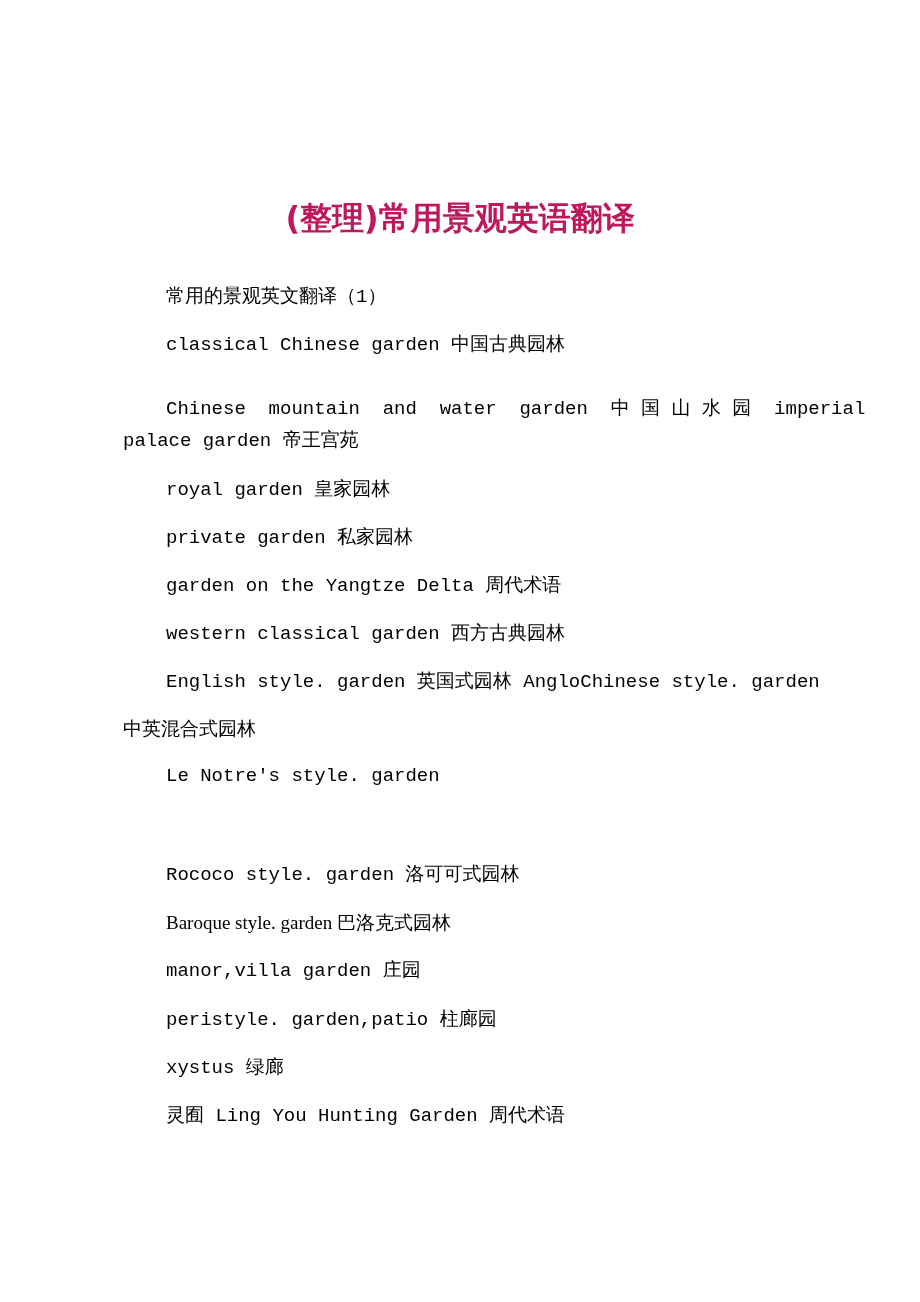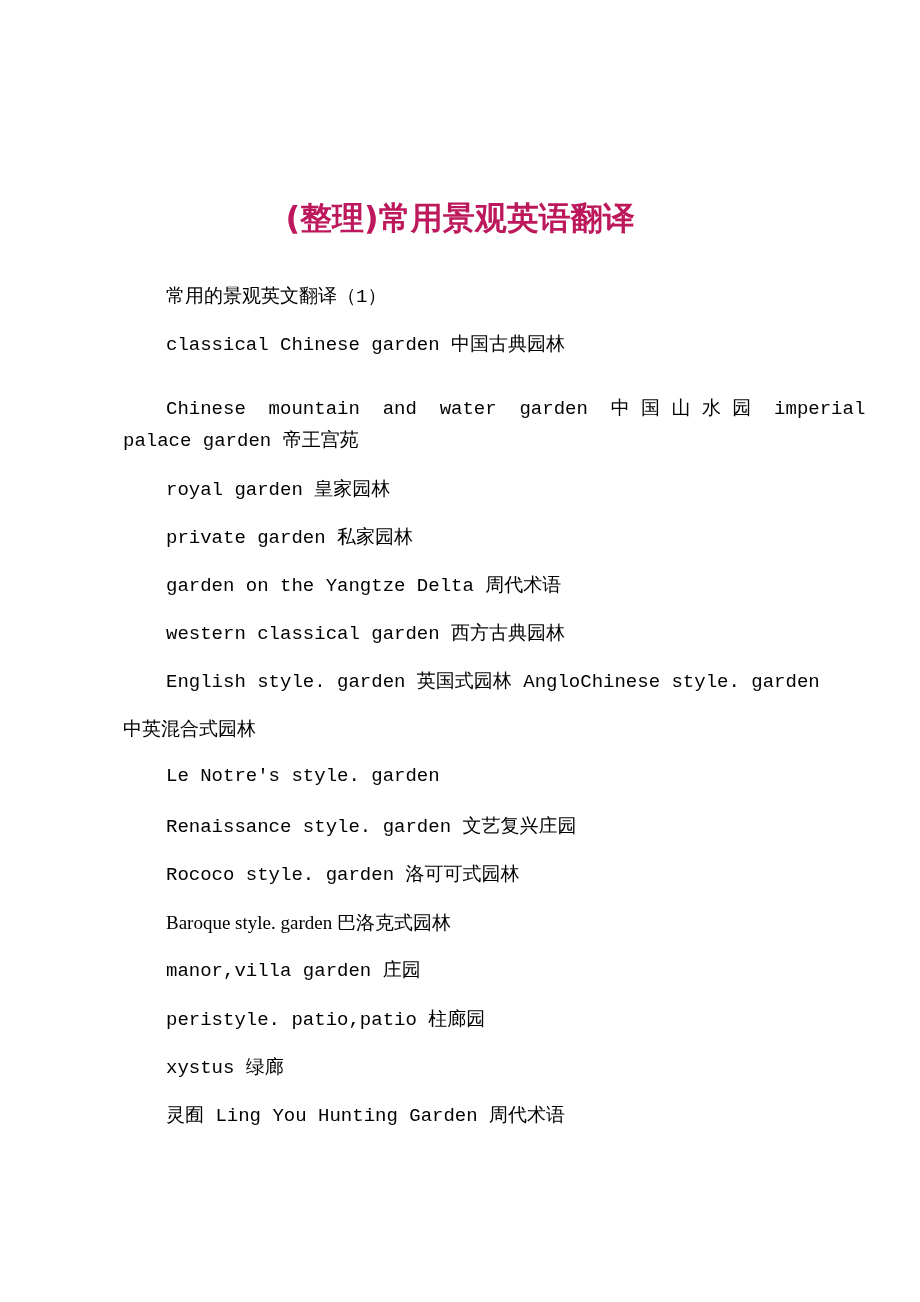--- a/index.html
+++ b/index.html
@@ -63,20 +63,19 @@
   <div class="line" style="top:333px;">classical Chinese garden 中国古典园林</div>
   <div class="line justify" style="top:381px;margin-top:16px;">Chinese  mountain  and  water  garden  中 国 山 水 园  imperial</div>
   <div class="line wrap" style="top:429px;">palace garden 帝王宫苑</div>
   <div class="line" style="top:478px;">royal garden 皇家园林</div>
   <div class="line" style="top:526px;">private garden 私家园林</div>
   <div class="line" style="top:574px;">garden on the Yangtze Delta 周代术语</div>
   <div class="line" style="top:622px;">western classical garden 西方古典园林</div>
   <div class="line justify" style="top:670px;">English style. garden 英国式园林 AngloChinese style. garden</div>
   <div class="line wrap" style="top:718px;">中英混合式园林</div>
   <div class="line" style="top:748px;margin-top:16px;">Le Notre's style. garden</div>
-  <div class="line" style="top:815px;">Renaissance style. garden 文艺复兴庄园</div>
   <div class="line" style="top:863px;">Rococo style. garden 洛可可式园林</div>
   <div class="line" style="top:911px;font-family:Liberation Serif, serif;">Baroque style. garden 巴洛克式园林</div>
   <div class="line" style="top:959px;">manor,villa garden 庄园</div>
-  <div class="line" style="top:1008px;">peristyle. patio,patio 柱廊园</div>
+  <div class="line" style="top:1008px;">peristyle. garden,patio 柱廊园</div>
   <div class="line" style="top:1056px;">xystus 绿廊</div>
   <div class="line" style="top:1104px;">灵囿 Ling You Hunting Garden 周代术语</div>
 </div>
 
 </body></html>

